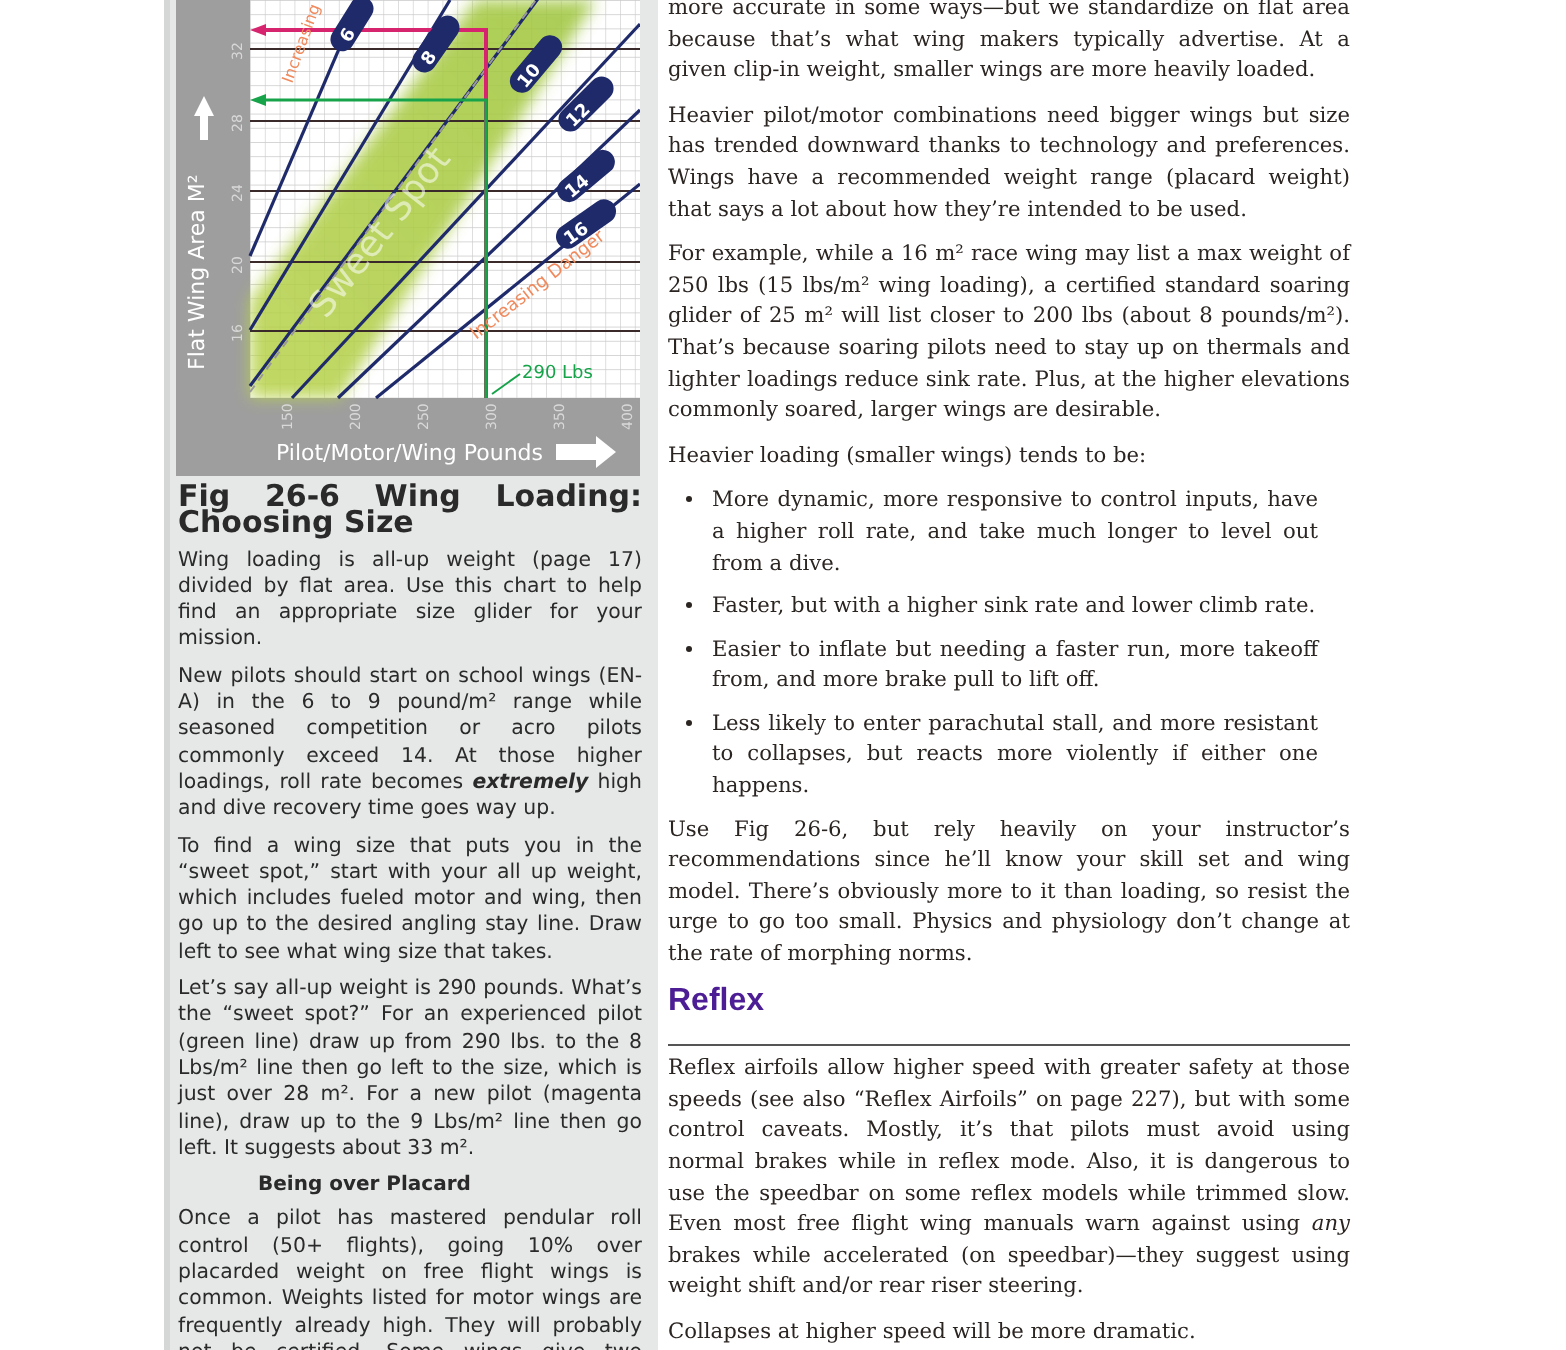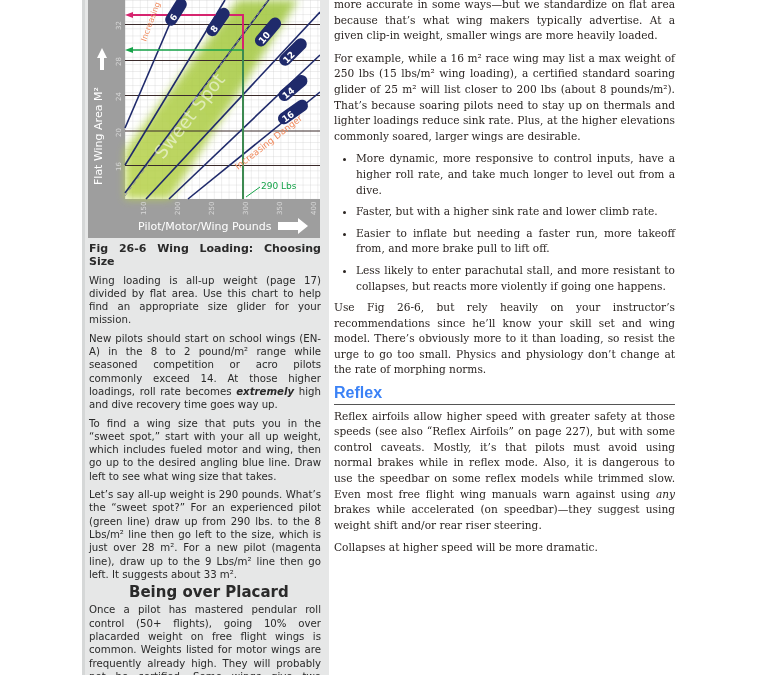--- a/index.html
+++ b/index.html
@@ -22,38 +22,38 @@
     position: absolute; left: 88px; top: 0; width: 232px; height: 238px;
     background: #9e9e9e;
   }
   .chart-wrap svg { display: block; }
   .side-text {
     position: absolute; left: 89px; top: 242px; width: 232px;
     font-family: "DejaVu Sans", sans-serif;
     font-size: 10.2px; line-height: 13.3px; color: #2a2a2a;
     text-align: justify;
   }
-  .side-text .cap { font-weight: bold; font-size: 11px; margin: 0 0 5px 0; }
+  .side-text .cap { font-weight: bold; font-size: 15px; margin: 0 0 5px 0; }
   .side-text p { margin: 0 0 5px 0; hyphens: auto; }
-  .side-text .sub { font-weight: bold; font-size: 15px; margin: 0 0 4px 0; padding-left: 40px; }
+  .side-text .sub { font-weight: bold; font-size: 10px; margin: 0 0 4px 0; padding-left: 40px; }
   
   .main {
     position: absolute; left: 334px; top: -3px; width: 341px;
     font-family: "DejaVu Serif", serif;
     font-size: 10.6px; line-height: 15.6px; color: #2b2522;
     text-align: justify;
   }
   .main p { margin: 0 0 7px 0; }
   .main ul { margin: 0 0 6px 0; padding-left: 22px; }
-  .main li { margin: 0 0 6px 0; }
+  .main li { margin: 0 16px 6px 0; }
   .main h2 {
     font-family: "Liberation Sans", sans-serif;
     font-weight: bold; font-size: 16px; margin: 2px 0 4px 0;
-    padding-bottom: 3px; border-bottom: 1px solid #555;
-    color: #3b82f6;
+    padding-bottom: 14px; border-bottom: 1px solid #555;
+    color: #4c1d95;
   }
 </style>
 </head>
 <body>
 
 <div class="page-shadow"></div>
 
 <div class="sidebar"></div>
 
 <div class="chart-wrap">
@@ -157,35 +157,37 @@
       <text transform="translate(228,215) rotate(-90)">400</text>
     </g>
     <text x="50" y="230" font-family="DejaVu Sans, sans-serif" font-size="11" fill="#ffffff">Pilot/Motor/Wing Pounds</text>
     <polygon points="190,222 210,222 210,218 220,226 210,234 210,230 190,230" fill="#ffffff"></polygon>
   </svg>
 </div>
 
 <div class="side-text">
   <div class="cap">Fig 26-6 Wing Loading: Choosing Size</div>
   <p>Wing loading is all-up weight (page 17) divided by flat area. Use this chart to help find an appropriate size glider for your mission.</p>
-  <p><span>New pilots should start on school wings (EN-A) in the 8 to 2 pound/m² range while seasoned competition or acro pilots commonly exceed 14. At those higher loadings, roll rate becomes</span> <em style="font-weight:bold;font-style:italic;">extremely</em><span> high and dive recovery time goes way up.</span></p>
-  <p>To find a wing size that puts you in the “sweet spot,” start with your all up weight, which includes fueled motor and wing, then go up to the desired angling blue line. Draw left to see what wing size that takes.</p>
+  <p><span>New pilots should start on school wings (EN-A) in the 6 to 9 pound/m² range while seasoned competition or acro pilots commonly exceed 14. At those higher loadings, roll rate becomes</span> <em style="font-weight:bold;font-style:italic;">extremely</em><span> high and dive recovery time goes way up.</span></p>
+  <p>To find a wing size that puts you in the “sweet spot,” start with your all up weight, which includes fueled motor and wing, then go up to the desired angling stay line. Draw left to see what wing size that takes.</p>
   <p>Let’s say all-up weight is 290 pounds. What’s the “sweet spot?” For an experienced pilot (green line) draw up from 290 lbs. to the 8 Lbs/m² line then go left to the size, which is just over 28 m². For a new pilot (magenta line), draw up to the 9 Lbs/m² line then go left. It suggests about 33 m².</p>
   <div class="sub">Being over Placard</div>
   <p>Once a pilot has mastered pendular roll control (50+ flights), going 10% over placarded weight on free flight wings is common. Weights listed for motor wings are frequently already high. They will probably not be certified. Some wings give two weights, one for free flight and higher weights for motoring.</p>
 
 </div>
 
 <div class="main">
   <p>more accurate in some ways—but we standardize on flat area because that’s what wing makers typically advertise. At a given clip-in weight, smaller wings are more heavily loaded.</p>
+  <p>Heavier pilot/motor combinations need bigger wings but size has trended downward thanks to technology and preferences. Wings have a recommended weight range (placard weight) that says a lot about how they’re intended to be used.</p>
   <p>For example, while a 16 m² race wing may list a max weight of 250 lbs (15 lbs/m² wing loading), a certified standard soaring glider of 25 m² will list closer to 200 lbs (about 8 pounds/m²). That’s because soaring pilots need to stay up on thermals and lighter loadings reduce sink rate. Plus, at the higher elevations commonly soared, larger wings are desirable.</p>
+  <p>Heavier loading (smaller wings) tends to be:</p>
   <ul>
     <li>More dynamic, more responsive to control inputs, have a higher roll rate, and take much longer to level out from a dive.</li>
     <li>Faster, but with a higher sink rate and lower climb rate.</li>
     <li>Easier to inflate but needing a faster run, more takeoff from, and more brake pull to lift off.</li>
-    <li>Less likely to enter parachutal stall, and more resistant to collapses, but reacts more violently if going one happens.</li>
+    <li>Less likely to enter parachutal stall, and more resistant to collapses, but reacts more violently if either one happens.</li>
   </ul>
   <p>Use Fig 26-6, but rely heavily on your instructor’s recommendations since he’ll know your skill set and wing model. There’s obviously more to it than loading, so resist the urge to go too small. Physics and physiology don’t change at the rate of morphing norms.</p>
   <h2>Reflex</h2>
   <p><span>Reflex airfoils allow higher speed with greater safety at those speeds (see also “Reflex Airfoils” on page 227), but with some control caveats. Mostly, it’s that pilots must avoid using normal brakes while in reflex mode. Also, it is dangerous to use the speedbar on some reflex models while trimmed slow. Even most free flight wing manuals warn against using </span><em>any</em><span> brakes while accelerated (on speedbar)—they suggest using weight shift and/or rear riser steering.</span></p>
   <p>Collapses at higher speed will be more dramatic.</p>
 
 </div>
 
 </body></html>

